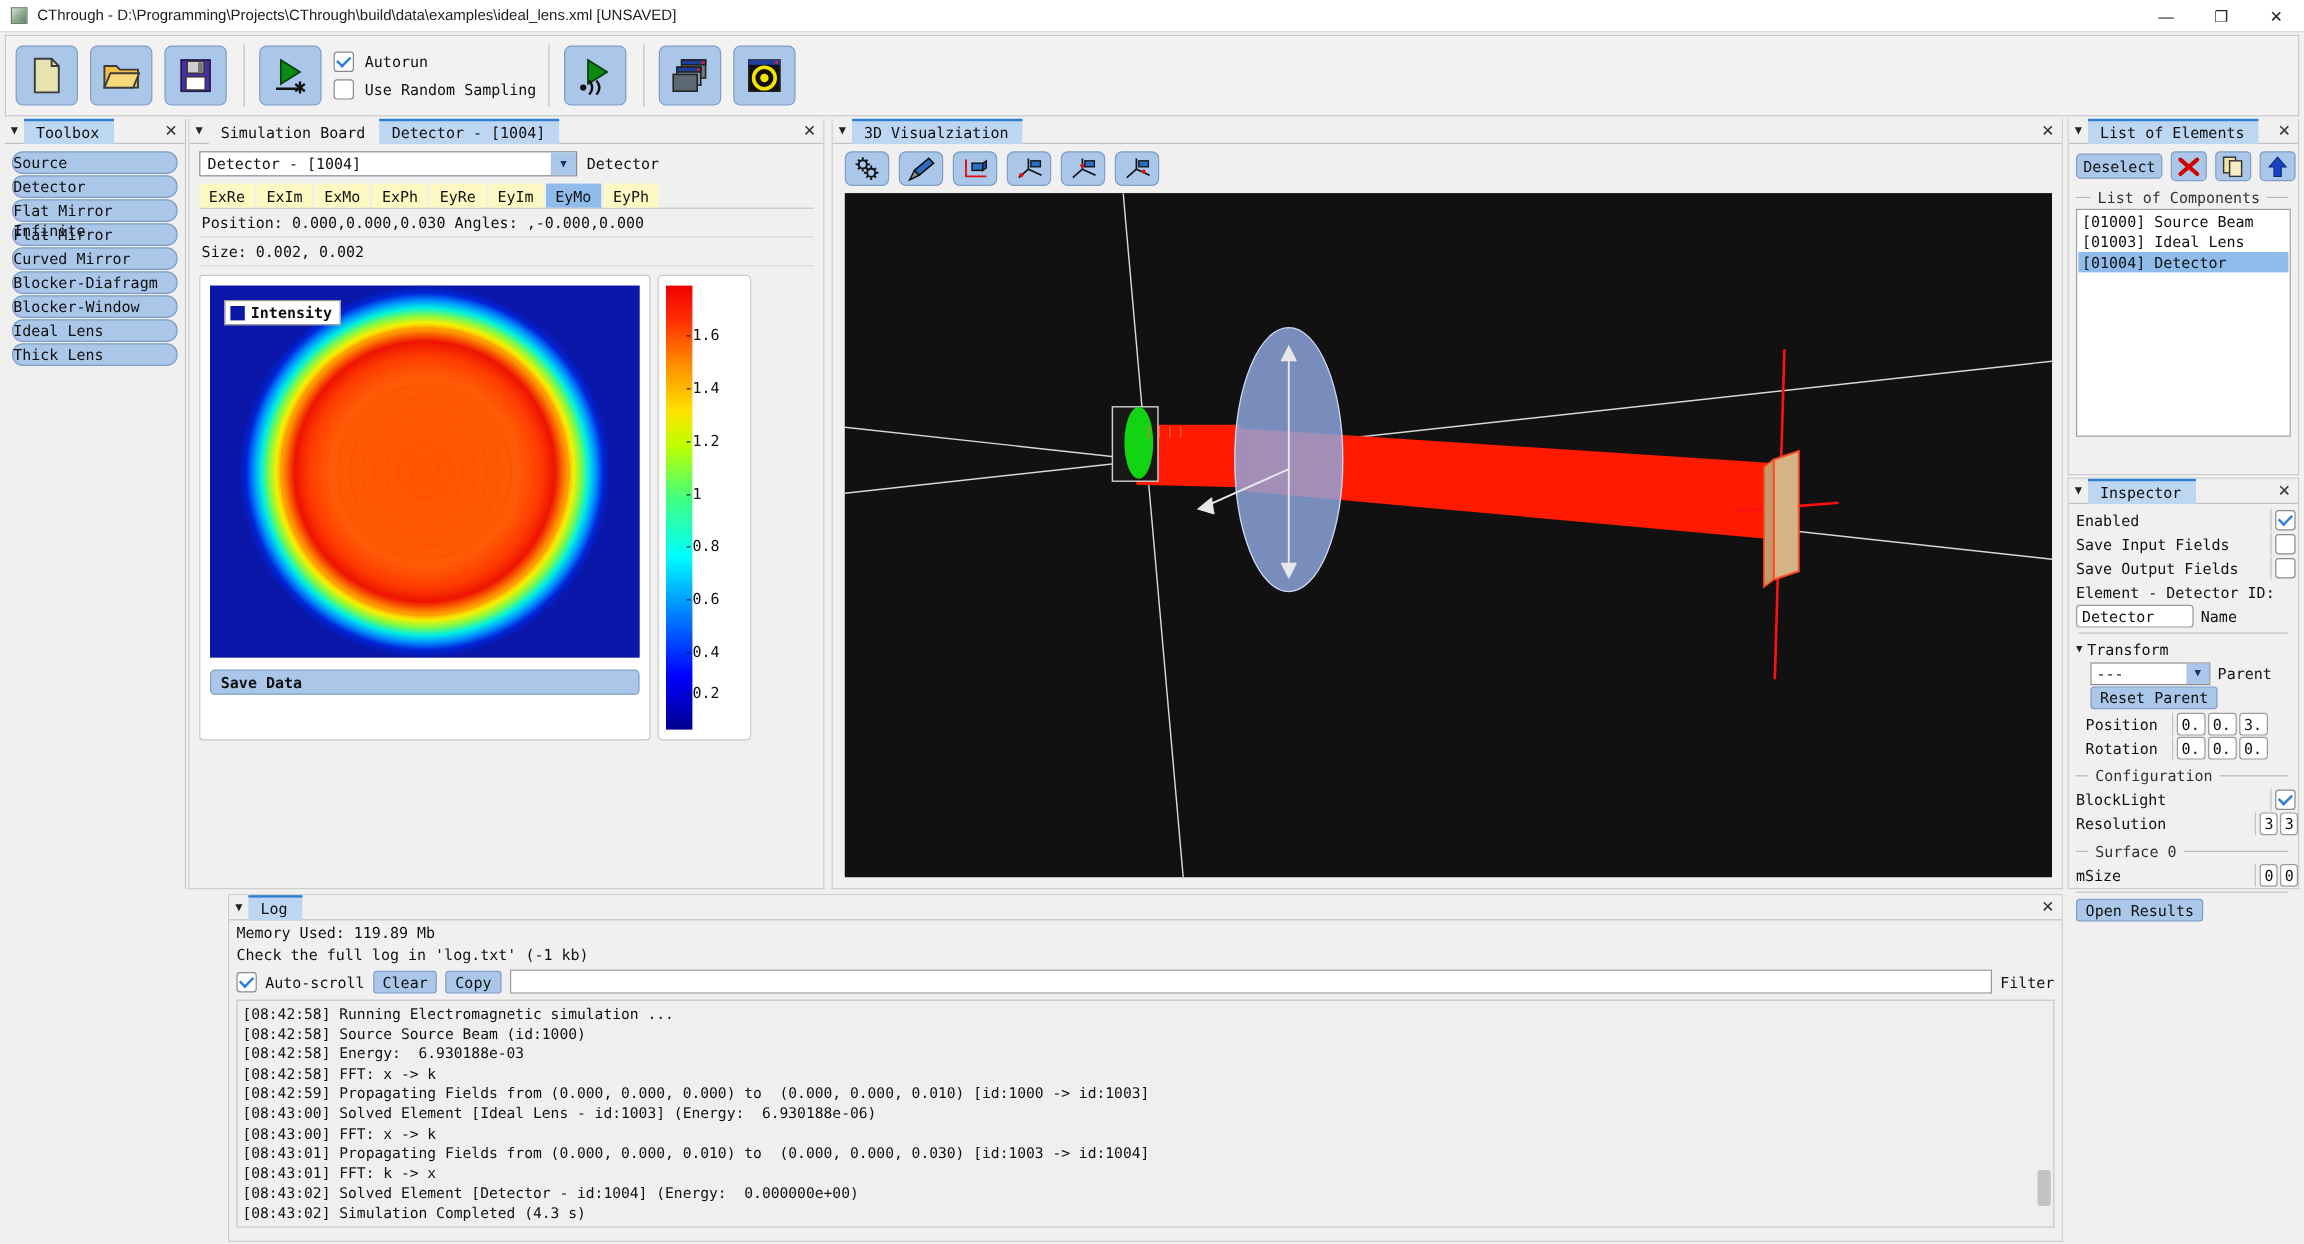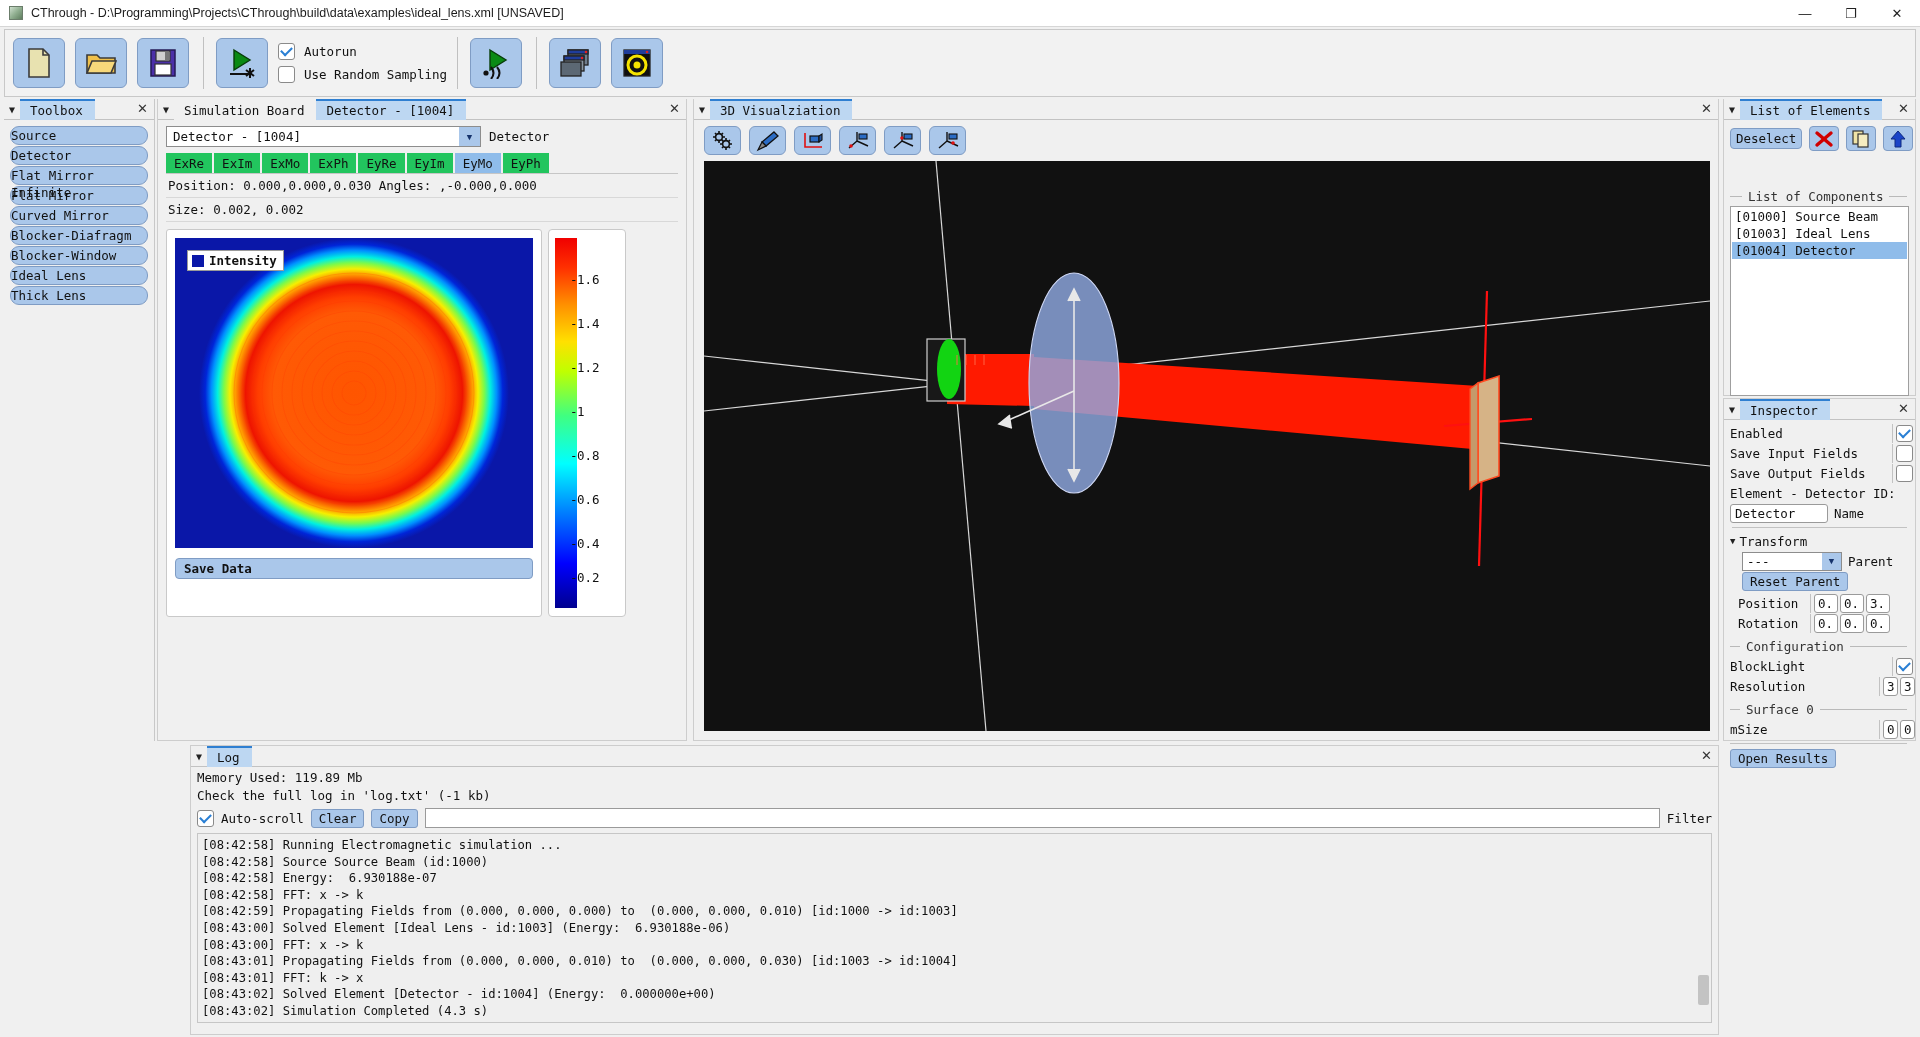--- a/index.html
+++ b/index.html
@@ -96,21 +96,21 @@
     display:flex; align-items:center; position:relative;
   }
   .combo span.val { font-size:12.5px; color:#111; padding-left:6px; }
   .combo .arrow {
     position:absolute; right:0; top:0; width:21px; height:19px; background:#aac7ea;
     display:flex; align-items:center; justify-content:center; font-size:9px; color:#15326b;
   }
   .combo-label { font-size:12.5px; color:#111; }
   .fieldtabs { display:flex; gap:2px; border-bottom:1px solid #c6c6c6; padding-bottom:0; }
   .ftab {
-    padding:2px 7px 2px 7px; font-size:12.5px; color:#111; background:#22c55e;
+    padding:2px 7px 2px 7px; font-size:12.5px; color:#111; background:#fef9c3;
     border:1px solid transparent; border-bottom:none;
   }
   .ftab.sel { background:#8fbcea; }
   .infoline { font-size:12.5px; color:#111; padding:4px 0 4px 2px; border-bottom:1px solid #d8d8d8; }
   .plot-wrap { display:flex; gap:6px; margin-top:7px; }
   .plot-card { background:#fff; border:1px solid #c9c9c9; border-radius:3px; padding:8px;font-weight:bold; }
   .heat { position:relative; width:358px; height:310px; background:#0a17a8; overflow:hidden; }
   .heat .legend {
     position:absolute; left:12px; top:12px; z-index:4;
     background:#fff; border:1px solid #9a9a9a; padding:2px 6px 2px 4px;
@@ -170,21 +170,21 @@
   
   #elements { left:1723px; top:99px; width:193px; height:297px; background:#f0f0f0; border:1px solid #cdcdcd; border-top:none;}
   .el-tools { display:flex; gap:7px; padding:6px 0 4px 6px; align-items:center; }
   .ebtn {
     background:#aac7ea; border:1px solid #7f9cc4; border-radius:4px;
     font-size:12.5px; color:#111; padding:2px 5px; font-family:"DejaVu Sans Mono", monospace;
     display:flex; align-items:center; justify-content:center; flex:none;
   }
   .ebtn.icon { width:30px; height:25px; padding:0; }
   .group-sep {
-    display:flex; align-items:center; gap:6px; font-size:12.5px; color:#333; padding:2px 8px 2px 6px;margin-top:32px;
+    display:flex; align-items:center; gap:6px; font-size:12.5px; color:#333; padding:2px 8px 2px 6px;
   }
   .group-sep .bar { height:1px; background:#b9b9b9; flex:1; }
   .comp-list {
     margin:0 6px; height:190px; background:#fff; border:1px solid #9f9f9f; padding:1px; overflow:hidden;
   }
   .comp-item { font-size:12.5px; color:#111; padding:1px 3px; white-space:pre; }
   .comp-item.sel { background:#8fbcea; }
 
   
   #inspector { left:1723px; top:398px; width:193px; height:343px; background:#f0f0f0; border:1px solid #cdcdcd; }
@@ -529,21 +529,21 @@
     <div class="cbox checked"></div>
     <div class="clabel">Auto-scroll</div>
     <div class="minibtn">Clear</div>
     <div class="minibtn">Copy</div>
     <input class="filterinput" value="" placeholder="" style="">
     <div class="clabel">Filter</div>
   </div>
   <div class="log-out">
     <div class="log-line">[08:42:58] Running Electromagnetic simulation ...</div>
     <div class="log-line">[08:42:58] Source Source Beam (id:1000)</div>
-    <div class="log-line">[08:42:58] Energy:  6.930188e-07</div>
+    <div class="log-line">[08:42:58] Energy:  6.930188e-03</div>
     <div class="log-line">[08:42:58] FFT: x -&gt; k</div>
     <div class="log-line">[08:42:59] Propagating Fields from (0.000, 0.000, 0.000) to  (0.000, 0.000, 0.010) [id:1000 -&gt; id:1003]</div>
     <div class="log-line">[08:43:00] Solved Element [Ideal Lens - id:1003] (Energy:  6.930188e-06)</div>
     <div class="log-line">[08:43:00] FFT: x -&gt; k</div>
     <div class="log-line">[08:43:01] Propagating Fields from (0.000, 0.000, 0.010) to  (0.000, 0.000, 0.030) [id:1003 -&gt; id:1004]</div>
     <div class="log-line">[08:43:01] FFT: k -&gt; x</div>
     <div class="log-line">[08:43:02] Solved Element [Detector - id:1004] (Energy:  0.000000e+00)</div>
     <div class="log-line">[08:43:02] Simulation Completed (4.3 s)</div>
     <div class="log-scroll">
       <div class="log-thumb"></div>

